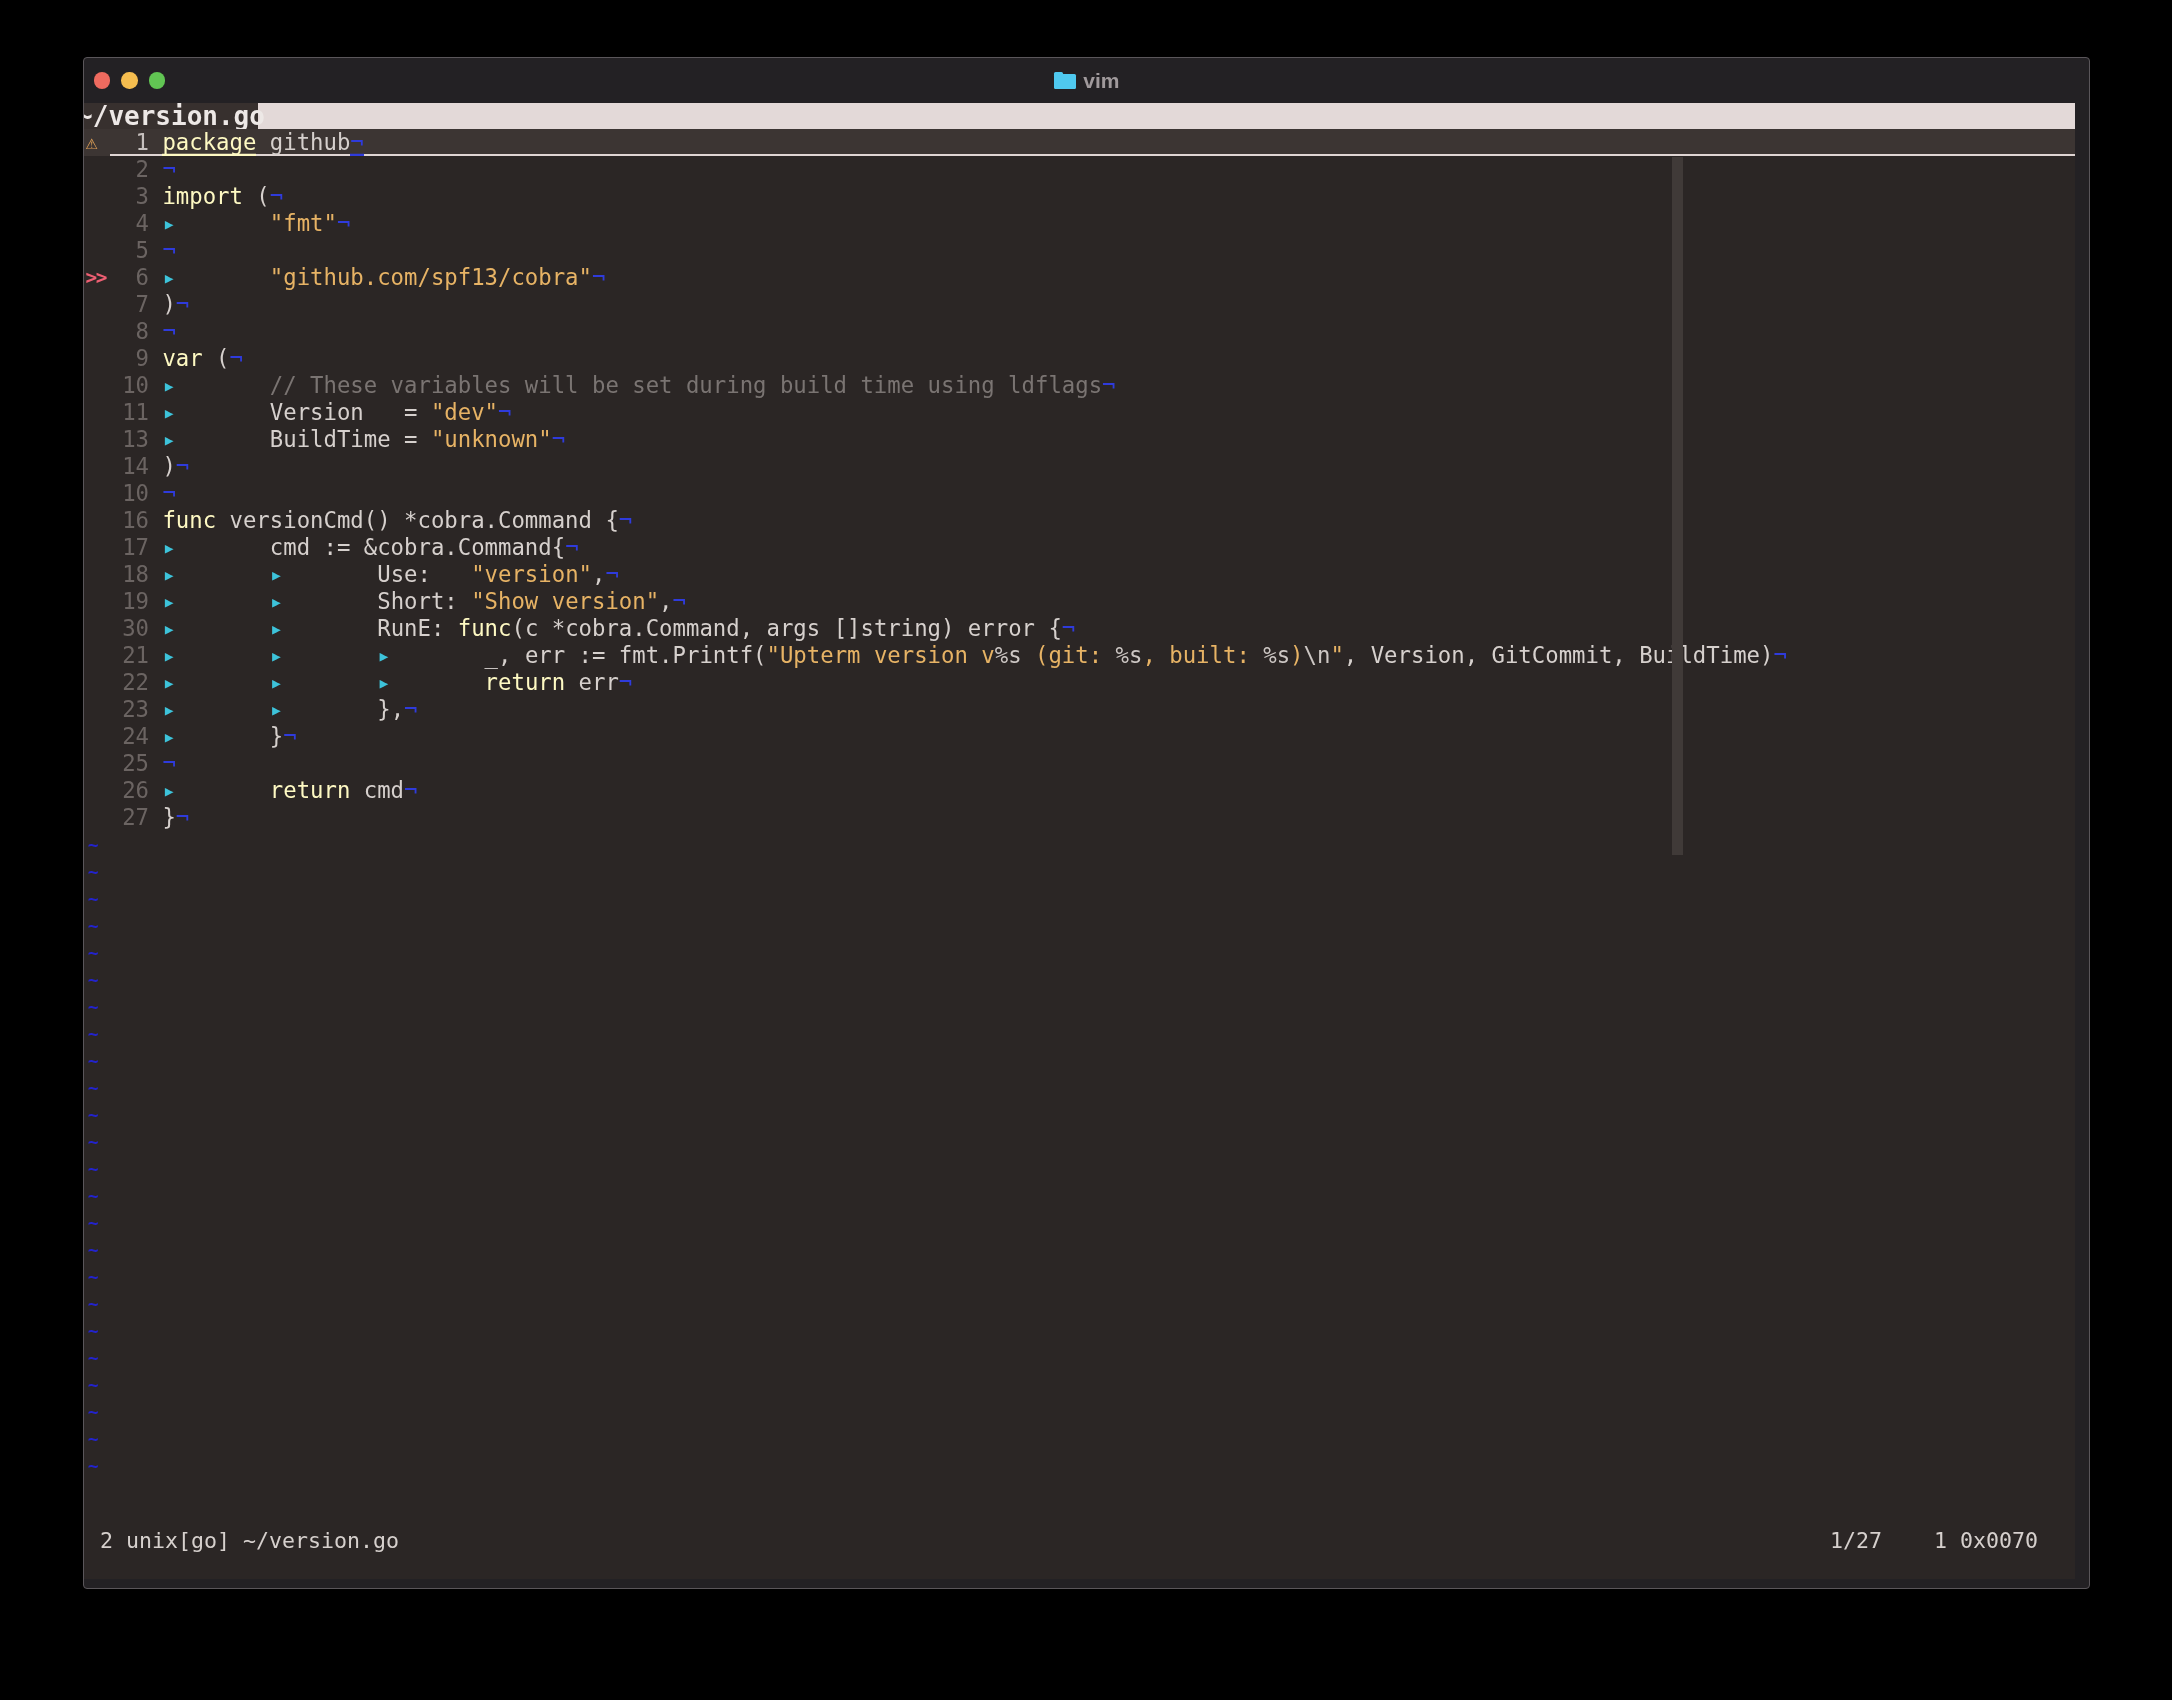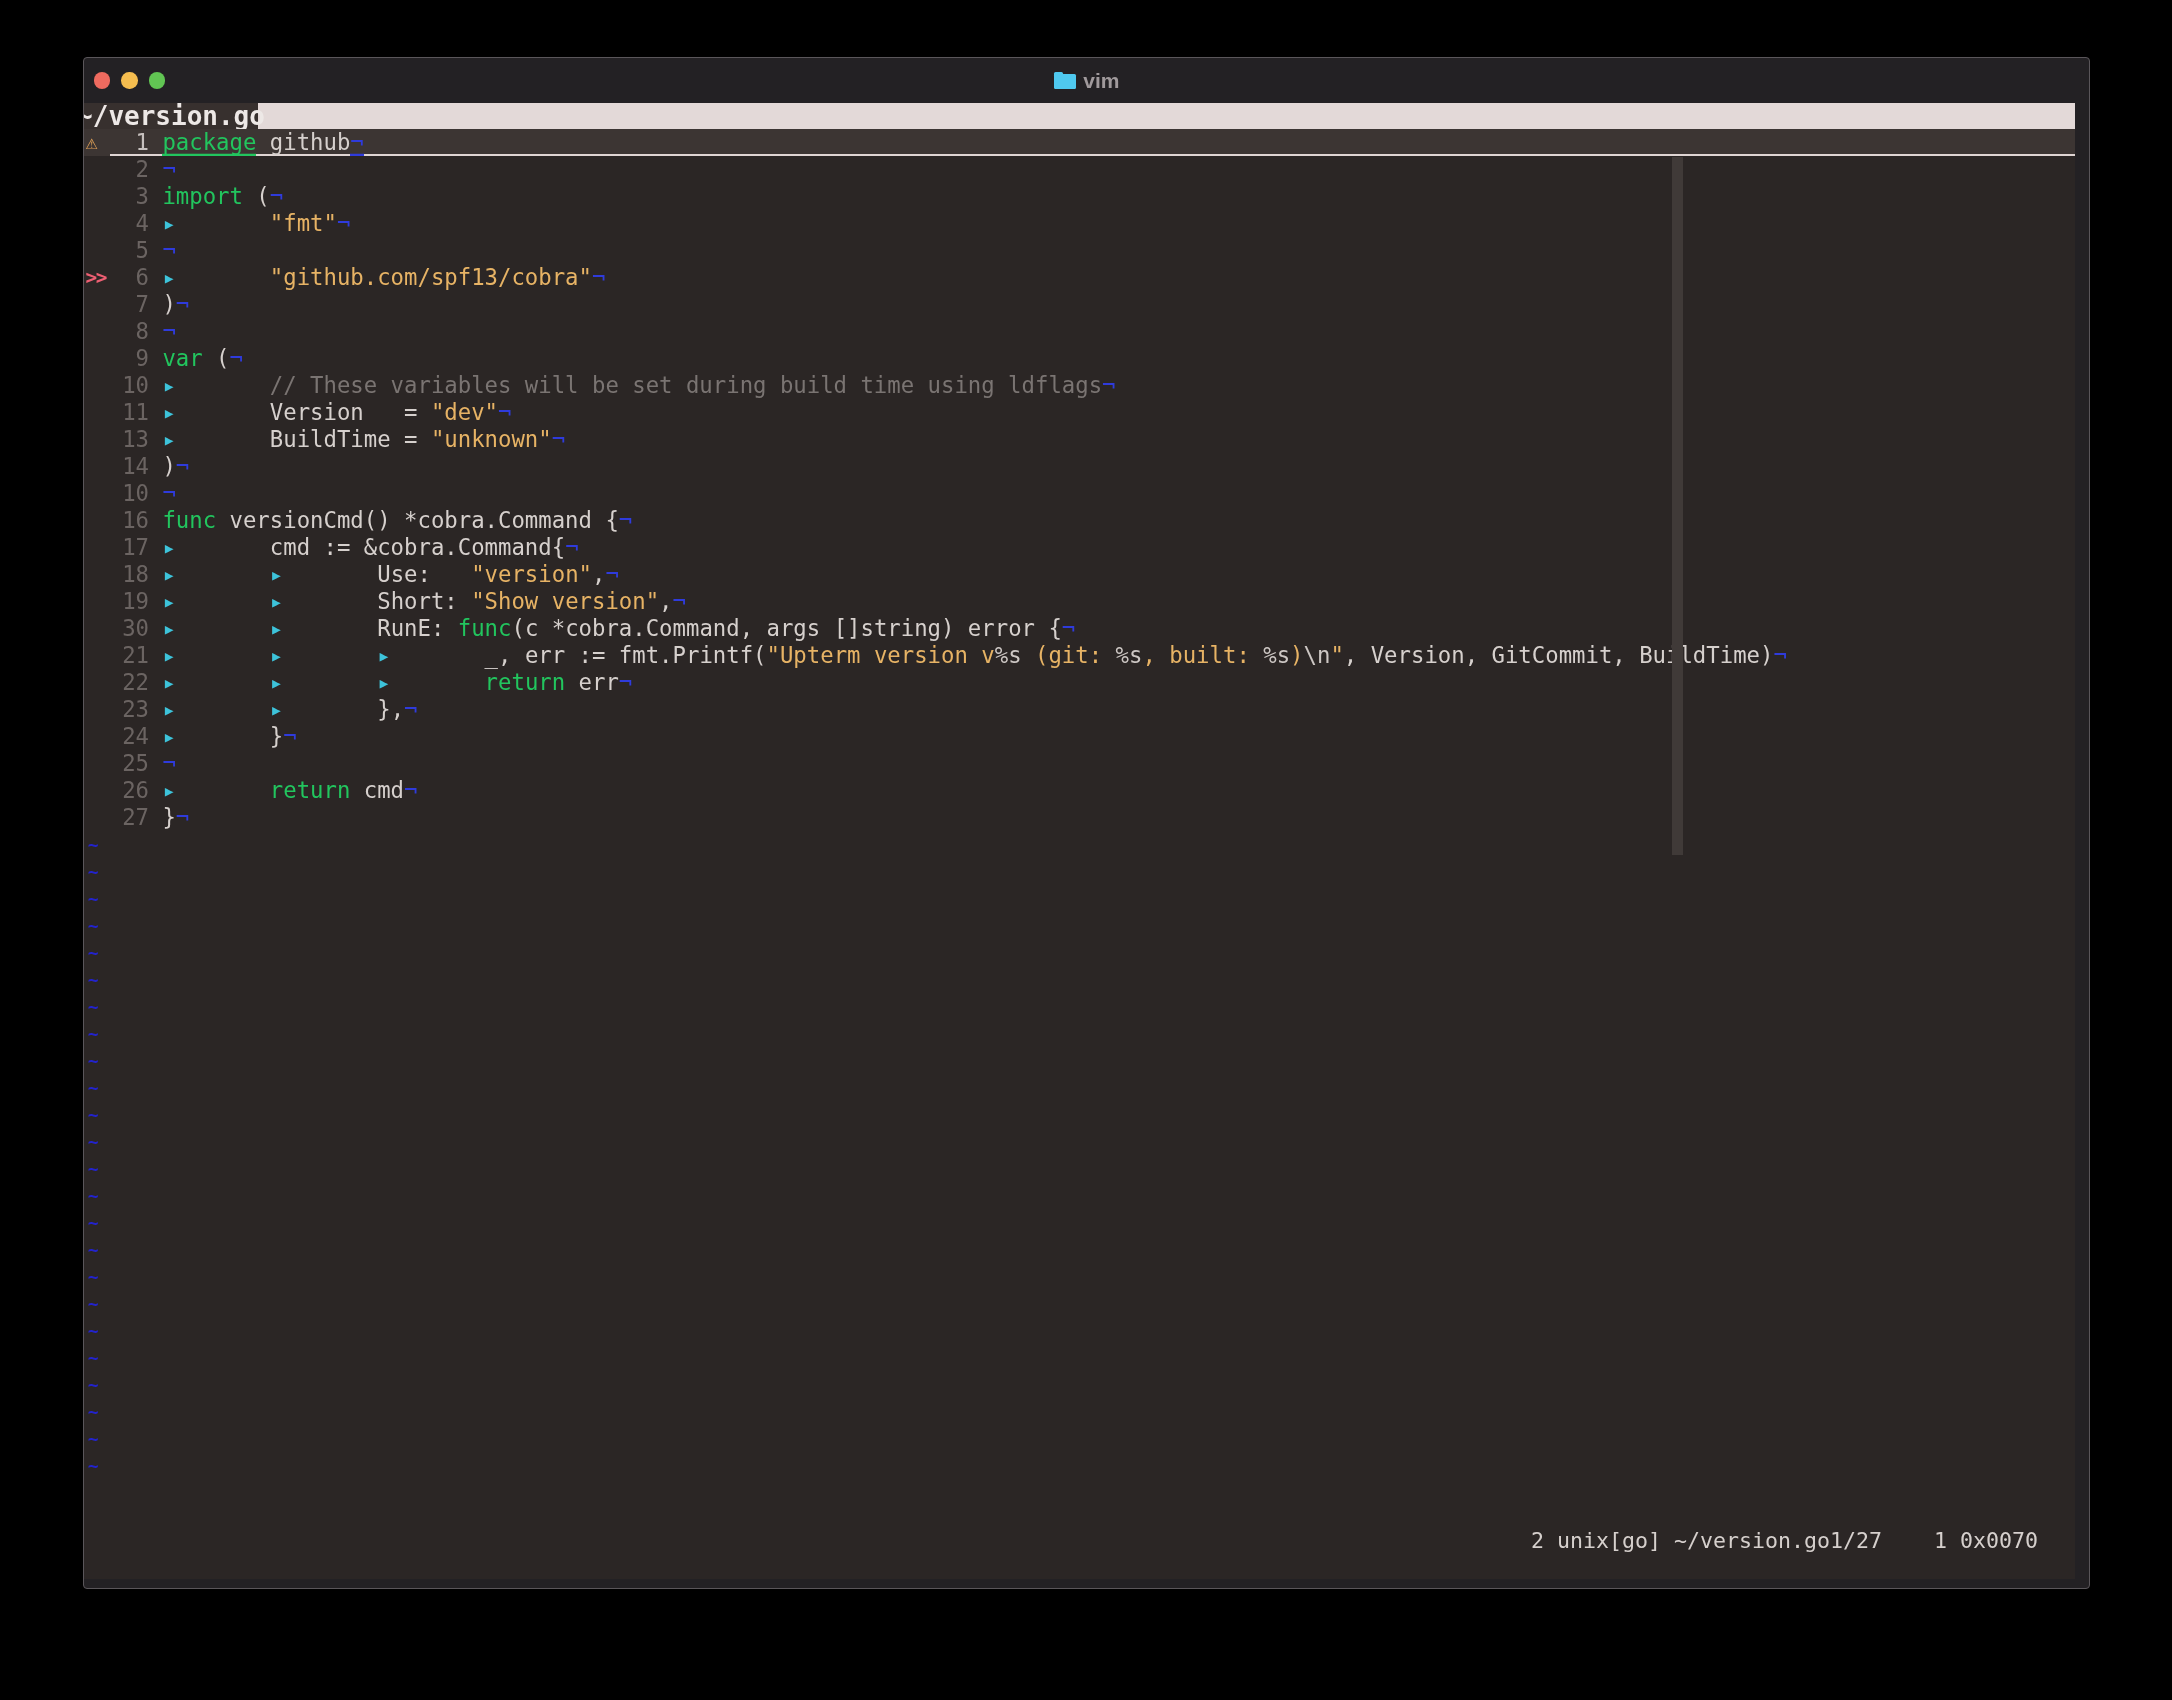--- a/index.html
+++ b/index.html
@@ -42,38 +42,38 @@
   .code { padding-left:13.4px; flex:1; white-space:pre; }
 
   .row.cursorline { background:#3c3533; }
   .row.cursorline .num { color:#c6c0be; }
   .row.cursorline::after { content:''; position:absolute; left:26px; right:0; bottom:0;
                            height:2.2px; background:#dfd5d3; }
   .row.cursorline .code span { position:relative; z-index:1; }
   .ul { display:inline-block; height:27px; vertical-align:top;
         box-shadow:inset 0 -2.2px 0 currentColor; }
 
-  .kw  { color:#22c55e; }
+  .kw  { color:#fef9c3; }
   .str { color:#e7b365; }
   .fmt { color:#cdc7c4; }
   .com { color:#7a7472; }
   .eol { color:#2f3bdc; }
   .tabmark { color:#3dc3da; }
   .sign-warn { color:#dfa057; font-size:20px; }
   .sign-change { color:#ee5f73; font-weight:bold; letter-spacing:-1.5px; }
 
   .tilde-row { height:27px; line-height:27px; }
   .tilde { color:#2323cb; font-size:18px; padding-left:3.7px; font-weight:bold; }
 
   .scrollbar { position:absolute; left:1588px; top:54px; width:11.2px; height:698px;
                background:#403a38; }
 
   .statusbar { position:absolute; left:0; bottom:24.6px; width:100%; height:27.6px;
                line-height:27.6px; font-size:21.6px; color:#d6d0cd; display:flex; }
-  .status-left  { padding-left:8px; flex:1; white-space:pre;text-align:right; }
+  .status-left  { padding-left:16px; flex:1; white-space:pre; }
   .status-right { padding-right:37px; white-space:pre; }
 </style>
 </head>
 <body>
 
 <div class="window">
 
   <div class="titlebar">
     <div class="traffic">
       <div class="light" id="light-close" style="background: rgb(238, 106, 95);"></div>

